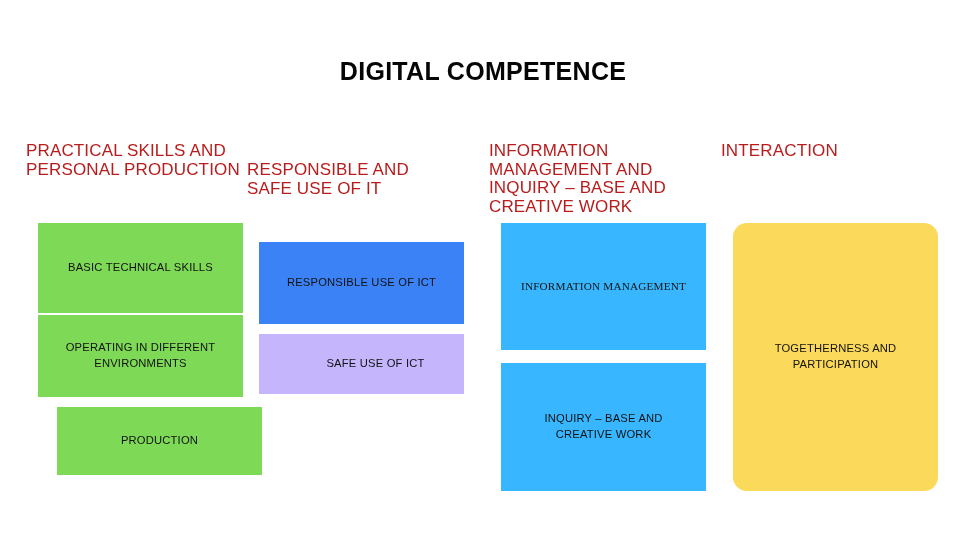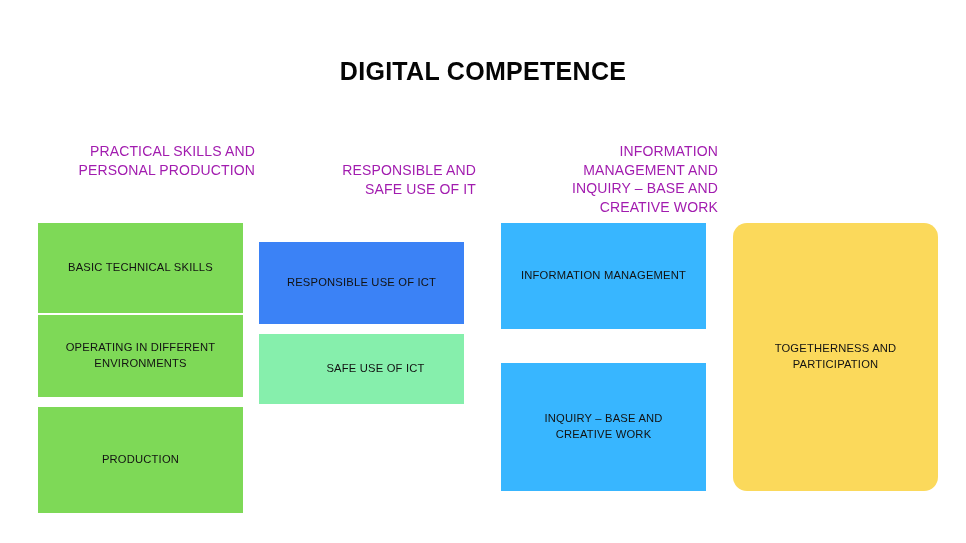--- a/index.html
+++ b/index.html
@@ -45,24 +45,24 @@
   .col-0 { left: 38px; }
   .col-1 { left: 259px; margin-top: 19px; }
   .col-2 { left: 501px; }
   .col-3 { left: 733px; }
 
   .col-header {
     position: absolute;
     top: 142px;
     left: -12px;
     width: 229px;
-    text-align: right;
-    font-size: 14px;
+    text-align: left;
+    font-size: 17px;
     line-height: 18.6px;
-    color: #a21caf;
+    color: #b91c1c;
     letter-spacing: 0.15px;
     white-space: pre-line;
   }
 
   .boxes {
     position: absolute;
     left: 0;
     top: 223px;
     width: 205px;
     height: 268px;
@@ -99,56 +99,57 @@
       <div class="col-header">PRACTICAL SKILLS AND
 PERSONAL PRODUCTION</div>
       <div class="boxes">
         <div class="box" style="background: rgb(126, 217, 87); top: 0px; height: 90px; align-items: center;">
           <div class="box-label">BASIC TECHNICAL SKILLS</div>
         </div>
         <div class="box" style="background: rgb(126, 217, 87); top: 92px; height: 82px; align-items: center;">
           <div class="box-label">OPERATING IN DIFFERENT
 ENVIRONMENTS</div>
         </div>
-        <div class="box" style="background: rgb(126, 217, 87); top: 184px; height: 106px;">
+        <div class="box" style="background: rgb(126, 217, 87); top: 184px; height: 68px; margin-left: 19px;">
           <div class="box-label">PRODUCTION</div>
         </div>
       </div>
     </div>
 
     <div class="column col-1">
       <div class="col-header">RESPONSIBLE AND
 SAFE USE OF IT</div>
       <div class="boxes">
         <div class="box" style="background: #3b82f6; top: 0px; height: 82px;">
           <div class="box-label">RESPONSIBLE USE OF ICT</div>
         </div>
-        <div class="box" style="background: #86efac; top: 92px; height: 70px; padding-left: 28px;">
+        <div class="box" style="background: #c4b5fd; top: 92px; height: 60px; padding-left: 28px;">
           <div class="box-label">SAFE USE OF ICT</div>
         </div>
       </div>
     </div>
 
     <div class="column col-2">
       <div class="col-header">INFORMATION
 MANAGEMENT AND
 INQUIRY – BASE AND
 CREATIVE WORK</div>
       <div class="boxes">
-        <div class="box" style="background: rgb(56, 182, 255); top: 0px; height: 106px;">
+        <div class="box" style="background: rgb(56, 182, 255); top: 0px; height: 127px; font-family: Liberation Serif, serif;">
           <div class="box-label">INFORMATION MANAGEMENT</div>
         </div>
         <div class="box" style="background: rgb(56, 182, 255); top: 140px; height: 128px;">
           <div class="box-label">INQUIRY – BASE AND
 CREATIVE WORK</div>
         </div>
       </div>
     </div>
 
     <div class="column col-3">
+      <div class="col-header">INTERACTION</div>
       <div class="boxes">
         <div class="box" style="background: rgb(251, 217, 91); top: 0px; height: 268px; border-radius: 14px;">
           <div class="box-label">TOGETHERNESS AND
 PARTICIPATION</div>
         </div>
       </div>
     </div>
 
   </div>
 </div>

